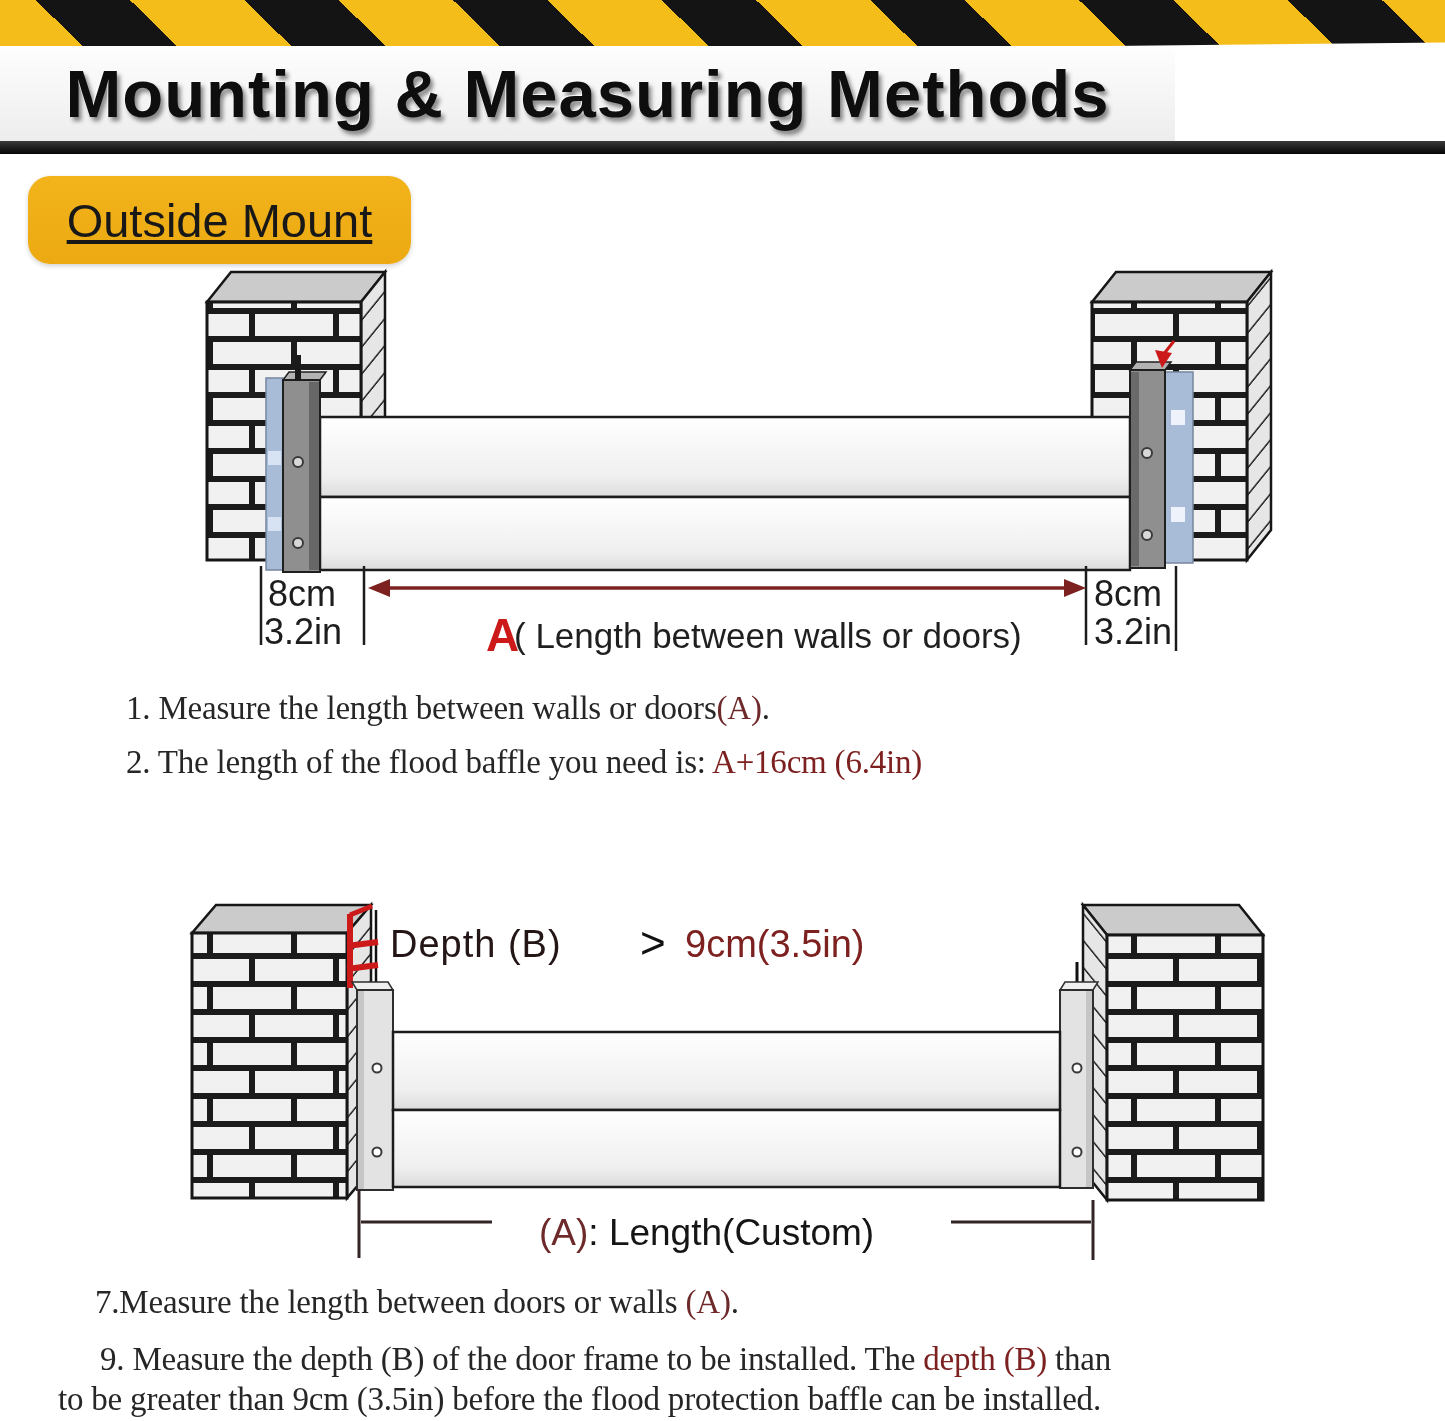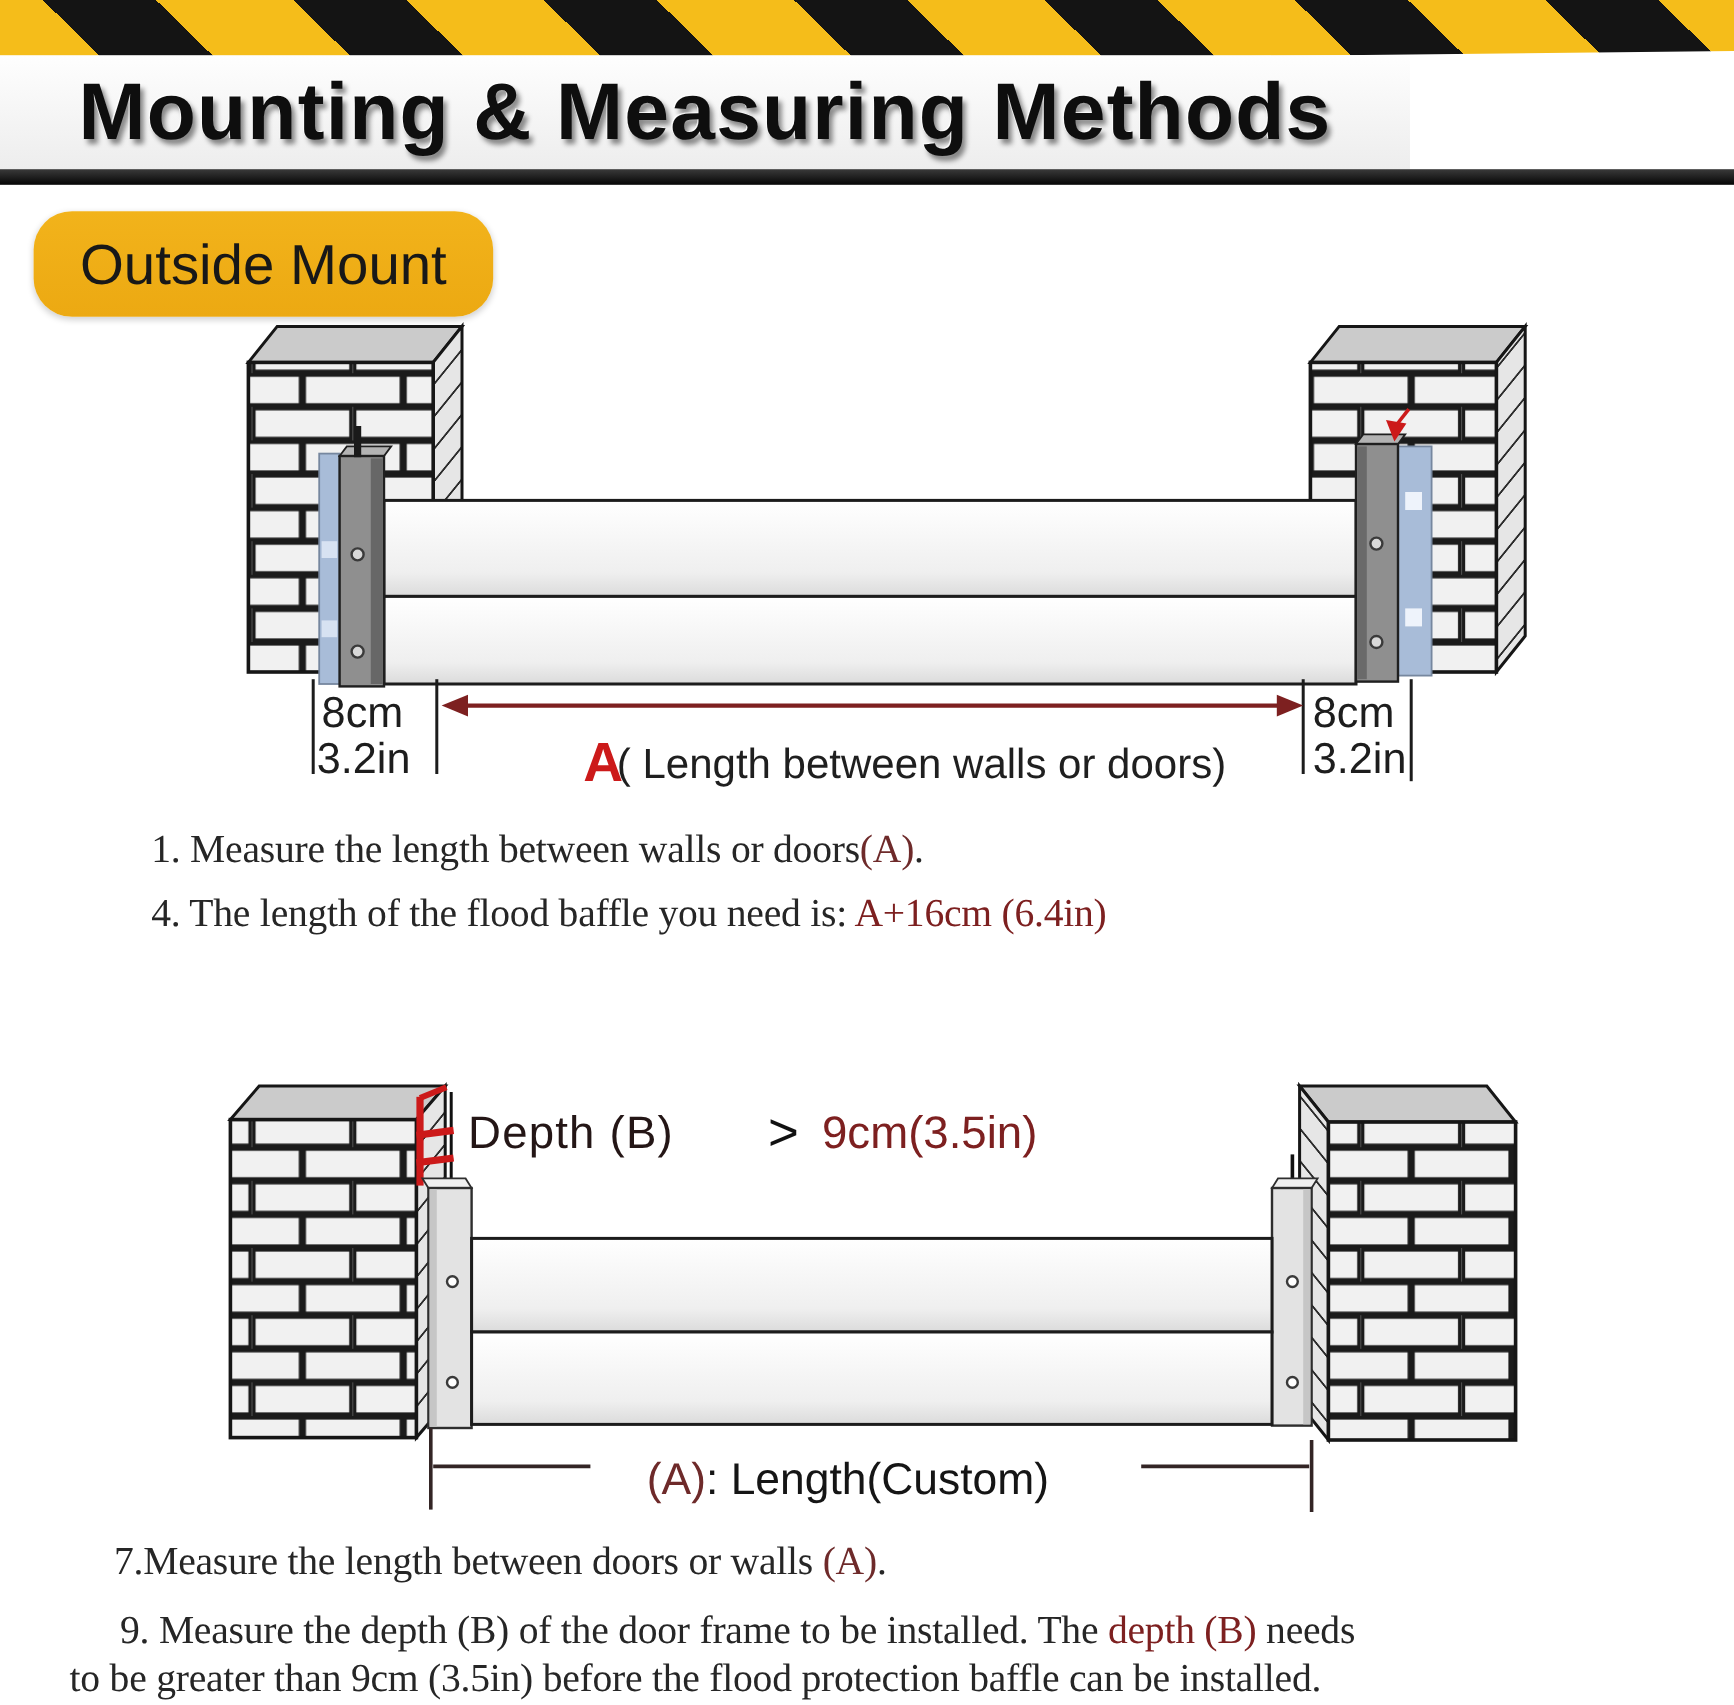--- a/index.html
+++ b/index.html
@@ -11,24 +11,24 @@
     background:repeating-linear-gradient(45deg,var(--hazard-yellow) 0 80px,var(--hazard-black) 80px 146px);
     transform:rotate(-0.6deg);}
   .title-band{position:absolute;left:0;top:46px;width:1175px;height:95px;
     background:linear-gradient(#fefefe,#ededed);display:flex;align-items:center;justify-content:center;}
   .page-title{font-size:67px;font-weight:700;color:#0e0e0e;letter-spacing:1px;
     text-shadow:-1px -1px 0 rgba(255,255,255,.75), 3px 4px 4px rgba(0,0,0,.45);}
   .title-underbar{position:absolute;left:0;top:141px;width:1445px;height:13px;
     background:linear-gradient(#3a3a3a,#050505);}
 
   
-  .badge{position:absolute;height:88px;border-radius:32px;
+  .badge{position:absolute;height:88px;border-radius:22px;
     background:linear-gradient(var(--accent-yellow),#eca912);
     display:flex;align-items:center;justify-content:center;
-    font-size:47px;font-weight:500;color:#181818;box-shadow:0 2px 5px rgba(0,0,0,.18);}
+    font-size:47px;font-weight:500;color:#181818;box-shadow:0 2px 5px rgba(0,0,0,.18);text-decoration:underline;}
   .badge-outside{left:28px;top:176px;width:383px;}
   .badge-inside{left:25px;top:805px;width:385px;}
 
   
   .diagram{position:absolute;left:0;}
   .brickface{stroke:#161616;stroke-width:3;}
   .topface{fill:#cbcbcb;stroke:#161616;stroke-width:2.5;}
   .dim-line{stroke:#1c1c1c;stroke-width:2.5;fill:none;}
   .dim-arrow{stroke:var(--dark-red);stroke-width:3.5;fill:none;}
   .dim-arrowhead{fill:var(--dark-red);}
@@ -147,21 +147,21 @@
       <text class="dim-text" x="264" y="389">3.2in</text>
       <text class="dim-text" x="1094" y="351">8cm</text>
       <text class="dim-text" x="1094" y="389">3.2in</text>
       <text class="red-letter" x="486" y="396">A</text>
       <text class="label-text" x="514" y="393">( Length between walls or doors)</text>
     </g>
   </svg>
 
   <div class="steps steps-outside">
     <div class="step"><span>1. Measure the length between walls or doors</span><span class="hl-soft">(A)</span><span>.</span></div>
-    <div class="step"><span>4. The length of the flood baffle you need is: </span><span class="hl">A+16cm (6.4in)</span></div>
+    <div class="step"><span>2. The length of the flood baffle you need is: </span><span class="hl">A+16cm (6.4in)</span></div>
   </div>
 
 
   <svg class="diagram" style="top:900px" width="1445" height="380" viewBox="0 0 1445 380">
     <defs>
       <pattern id="bk2" width="84" height="56" patternUnits="userSpaceOnUse">
         <rect width="84" height="56" fill="#fdfdfd"></rect>
         <g fill="#f1f1f1" stroke="#1b1b1b" stroke-width="3">
           <rect x="1.5" y="1.5" width="81" height="25"></rect>
           <rect x="-40.5" y="29.5" width="81" height="25"></rect>
@@ -237,17 +237,17 @@
       <line class="measure-line" x1="361" y1="322" x2="492" y2="322"></line>
       <line class="measure-line" x1="951" y1="322" x2="1091" y2="322"></line>
       <text x="539" y="345" style="font-family:'Liberation Sans',sans-serif;font-size:37px">
         <tspan class="softmaroon">(A)</tspan><tspan fill="#151515">: Length(Custom)</tspan>
       </text>
     </g>
   </svg>
 
   <div class="steps steps-inside">
     <div class="step indent1"><span>7.Measure the length between doors or walls </span><span class="hl-soft">(A)</span><span>.</span></div>
-    <div class="step indent2" style="margin-bottom:0"><span>9. Measure the depth (B) of the door frame to be installed. The </span><span class="hl">depth (B)</span><span> needs</span></div>
+    <div class="step indent2" style="margin-bottom:0"><span>9. Measure the depth (B) of the door frame to be installed. The </span><span class="hl">depth (B)</span><span> than</span></div>
     <div class="step" style="margin-bottom:0"><span>to be greater than 9cm (3.5in) before the flood protection baffle can be installed.</span></div>
   </div>
 
 </div>
 
 </body></html>

